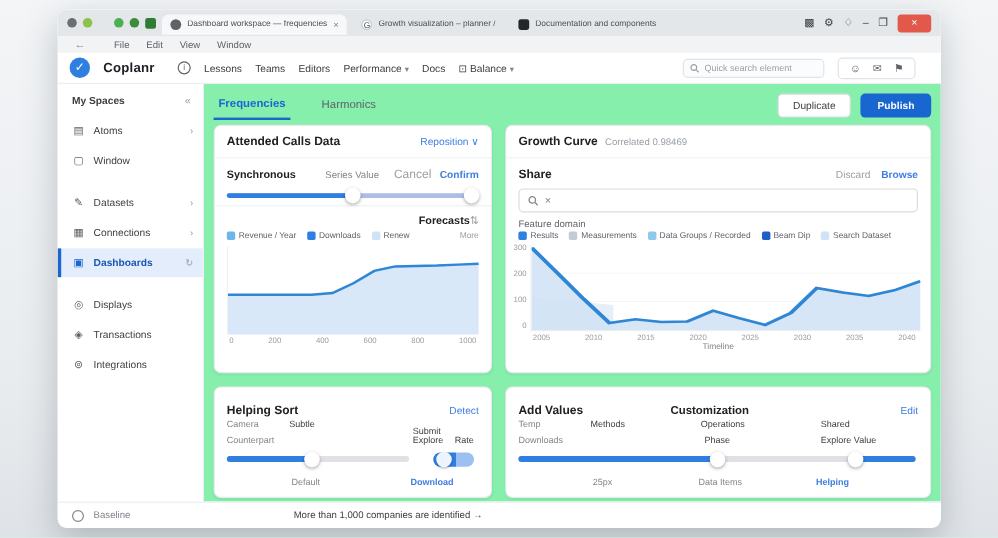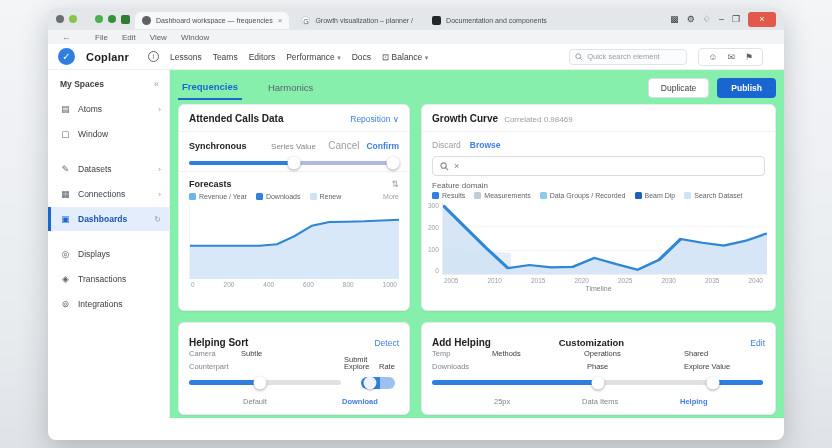--- a/index.html
+++ b/index.html
@@ -99,21 +99,21 @@
   
   .slider-sec { padding:8px 10px 6px; border-bottom:1px solid #f0f2f4; }
   .slider-labels { display:flex; align-items:baseline; }
   .sl-bold { font-size:9px; font-weight:bold; color:#202124; flex:1; }
   .sl-mid { font-size:8px; color:#80868b; flex:1; text-align:center; }
   .sl-right { display:flex; gap:7px; align-items:baseline; }
   .track { position:relative; height:4px; border-radius:2px; margin-top:10px; background:#aebde8; }
   .track .seg { position:absolute; top:0; bottom:0; border-radius:2px; }
   .knob { position:absolute; top:50%; width:13px; height:13px; background:#fff; border-radius:50%;
           box-shadow:0 1px 3px rgba(0,0,0,.35); transform:translate(-50%,-50%); }
-  .chart-head { display:flex; align-items:center; justify-content:space-between; padding:7px 10px 2px; }
+  .chart-head { display:flex; align-items:center; justify-content:flex-end; padding:7px 10px 2px; }
   .chart-title { font-size:9px; font-weight:bold; color:#202124; }
   .chart-ic { font-size:9px; color:#9aa0a6; }
   .legend { display:flex; align-items:center; gap:9px; padding:2px 10px; }
   .lg-item { display:flex; align-items:center; gap:3px; }
   .lg-sq { width:7px; height:7px; border-radius:1.5px; }
   .lg-tx { font-size:7px; color:#5f6368; white-space:nowrap; }
   .lg-more { margin-left:auto; font-size:7px; color:#9aa0a6; }
   .plot1 { margin:3px 10px 0; height:74px; border-left:1px solid #f0f2f4; }
   .plot1 svg, .plot2 svg { width:100%; height:100%; display:block; }
   .xlabels { display:flex; justify-content:space-between; padding:2px 12px 0; }
@@ -332,20 +332,21 @@
             <span>1000</span>
         </div>
       </div>
 
       <div class="card">
         <div class="card-head" style="justify-content:flex-start">
           <span class="card-title">Growth Curve</span>
           <span class="card-sub">Correlated 0.98469</span>
         </div>
         <div class="share-row">
+          <span class="share-title">Share</span>
           <span class="link-gray" style="margin-right:9px">Discard</span>
           <span class="link-blue" style="font-weight:bold">Browse</span>
         </div>
         <div class="searchbox">
           <svg width="9" height="9" viewBox="0 0 10 10">
               <circle cx="4" cy="4" r="3" fill="none" stroke="#80868b" stroke-width="1.2"></circle>
               <line x1="6.3" y1="6.3" x2="9" y2="9" stroke="#80868b" stroke-width="1.2"></line>
             </svg>
           <span class="clear">×</span>
         </div>
@@ -419,21 +420,21 @@
         </div>
         <div class="toggle" style="right:14px;top:54px">
           <span class="tknob"></span>
         </div>
         <span class="lab" style="left:64px;top:74px">Default</span>
         <span class="lab blue" style="left:163px;top:74px">Download</span>
       </div>
 
       <div class="card bcard">
         <div class="b-headrow">
-          <span class="b-title">Add Helping</span>
+          <span class="b-title">Add Values</span>
           <span class="b-center-title">Customization</span>
           <span class="b-action">Edit</span>
         </div>
         <span class="lab" style="left:10px;top:26px">Temp</span>
         <span class="lab dark" style="left:70px;top:26px">Methods</span>
         <span class="lab dark" style="left:162px;top:26px">Operations</span>
         <span class="lab dark" style="left:262px;top:26px">Shared</span>
         <span class="lab" style="left:10px;top:39px">Downloads</span>
         <span class="lab dark" style="left:165px;top:39px">Phase</span>
         <span class="lab dark" style="left:262px;top:39px">Explore Value</span>
@@ -443,13 +444,18 @@
           <span class="knob" style="left: 50%;"></span>
           <span class="knob" style="left: 85%;"></span>
         </div>
         <span class="lab" style="left:72px;top:74px">25px</span>
         <span class="lab" style="left:160px;top:74px">Data Items</span>
         <span class="lab blue" style="left:258px;top:74px">Helping</span>
       </div>
     </div>
   </div>
 
+  <div class="footer">
+    <span class="f-ic"></span>
+    <span class="f-left">Baseline</span>
+    <span class="f-center">More than 1,000 companies are identified →</span>
+  </div>
 </div>
 
 </body></html>

